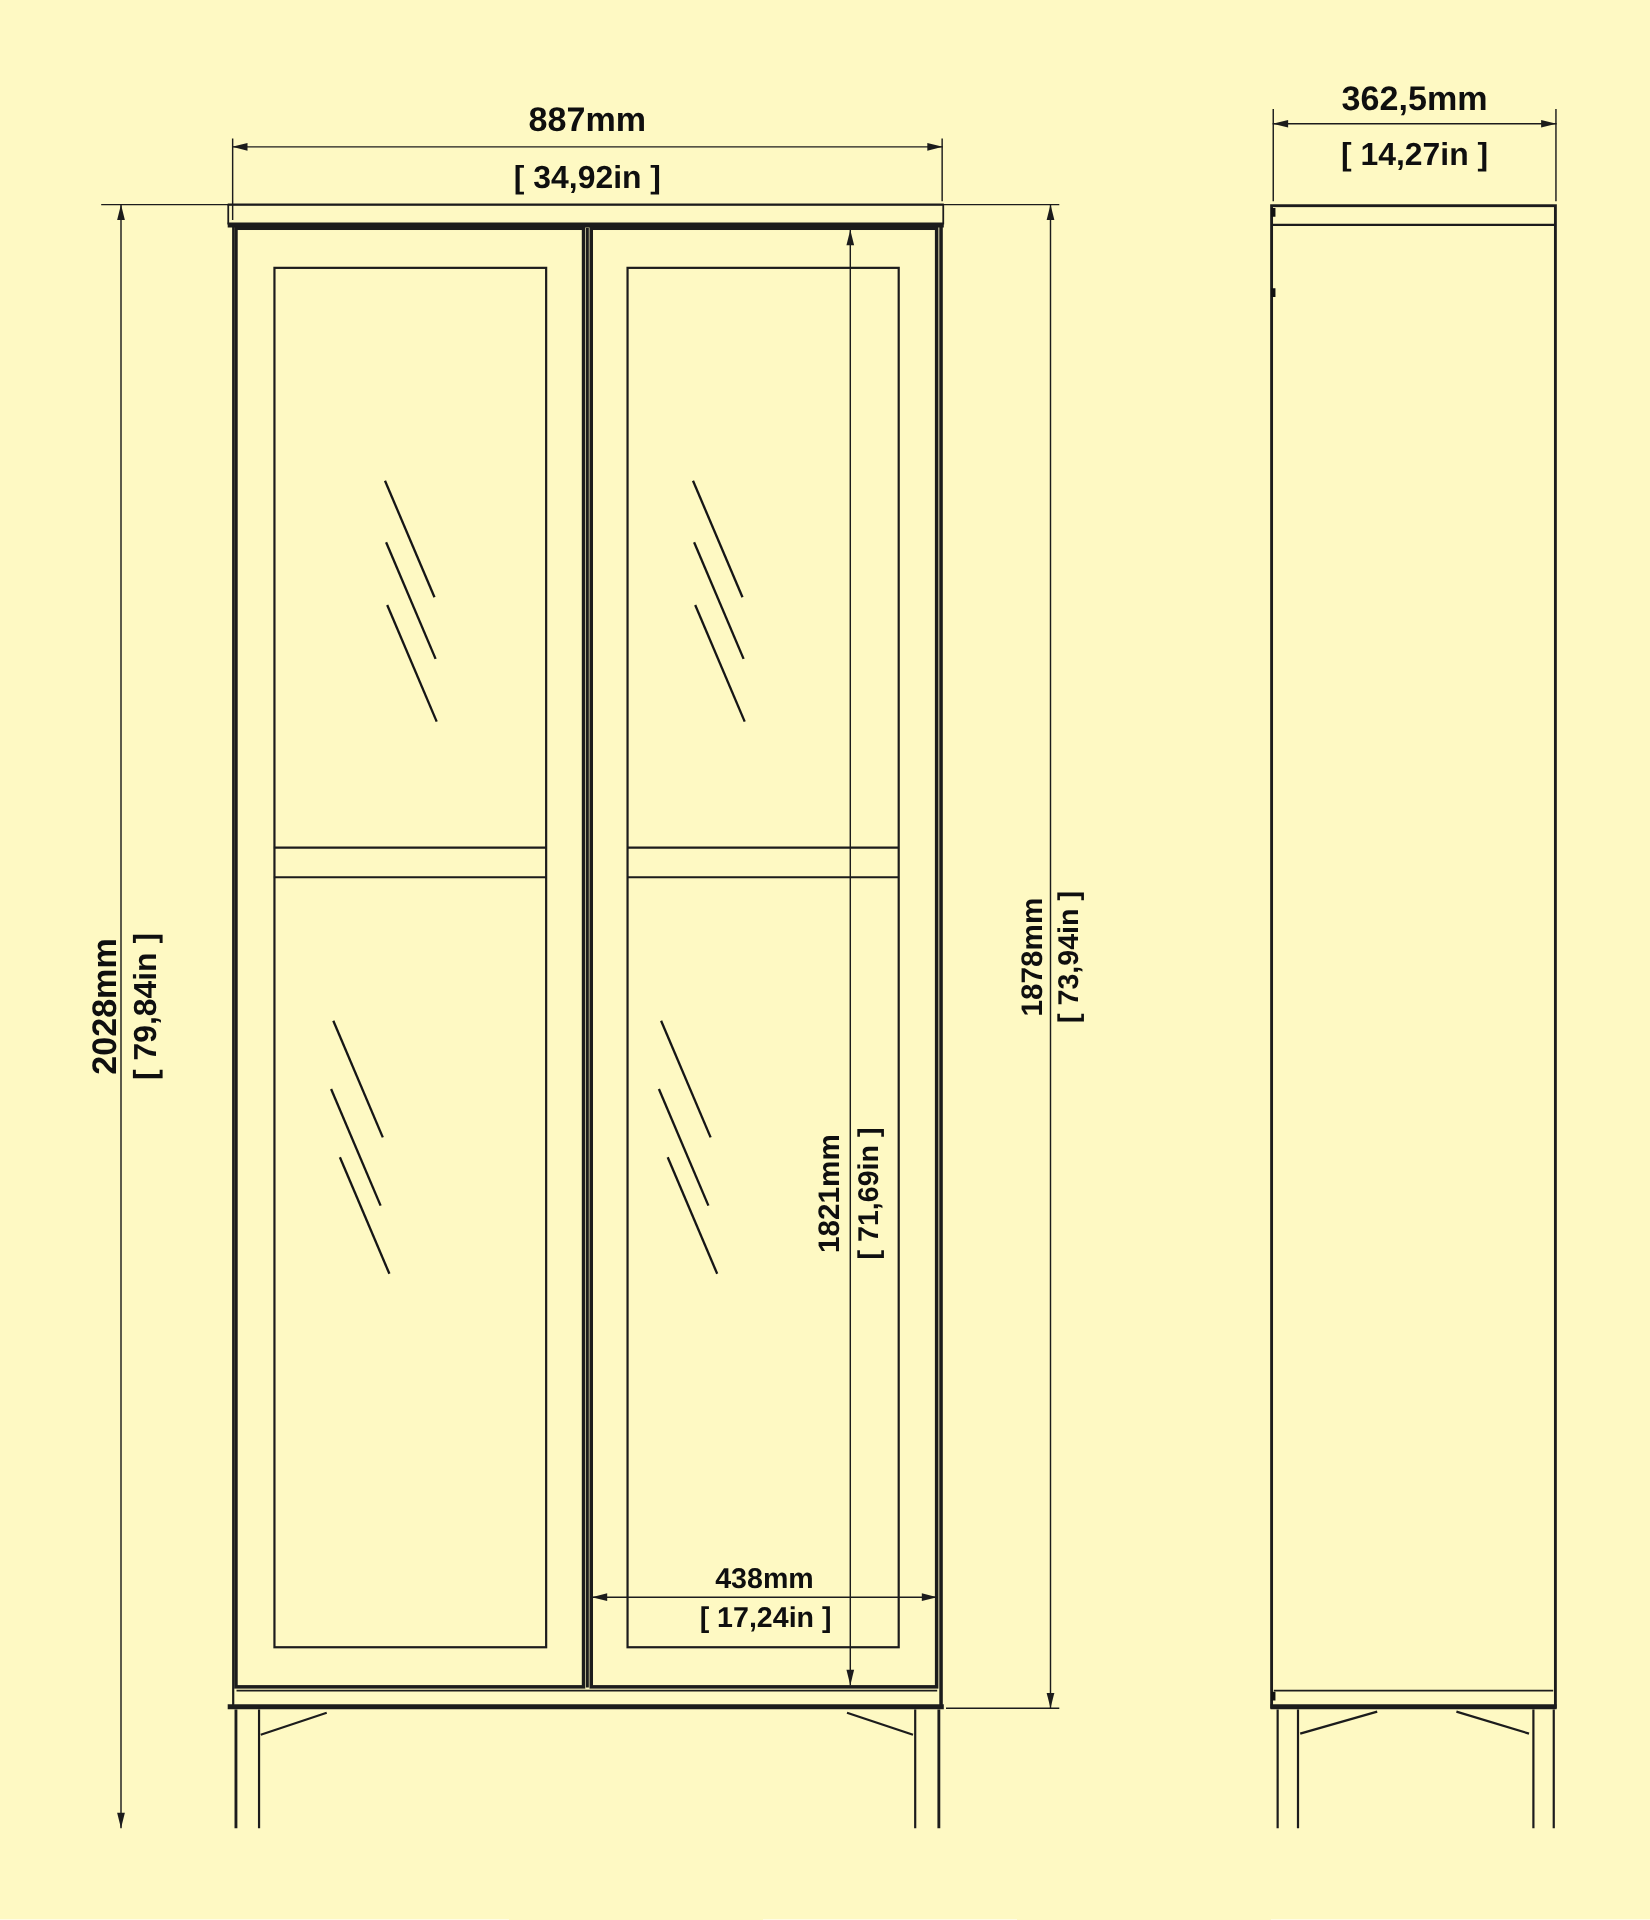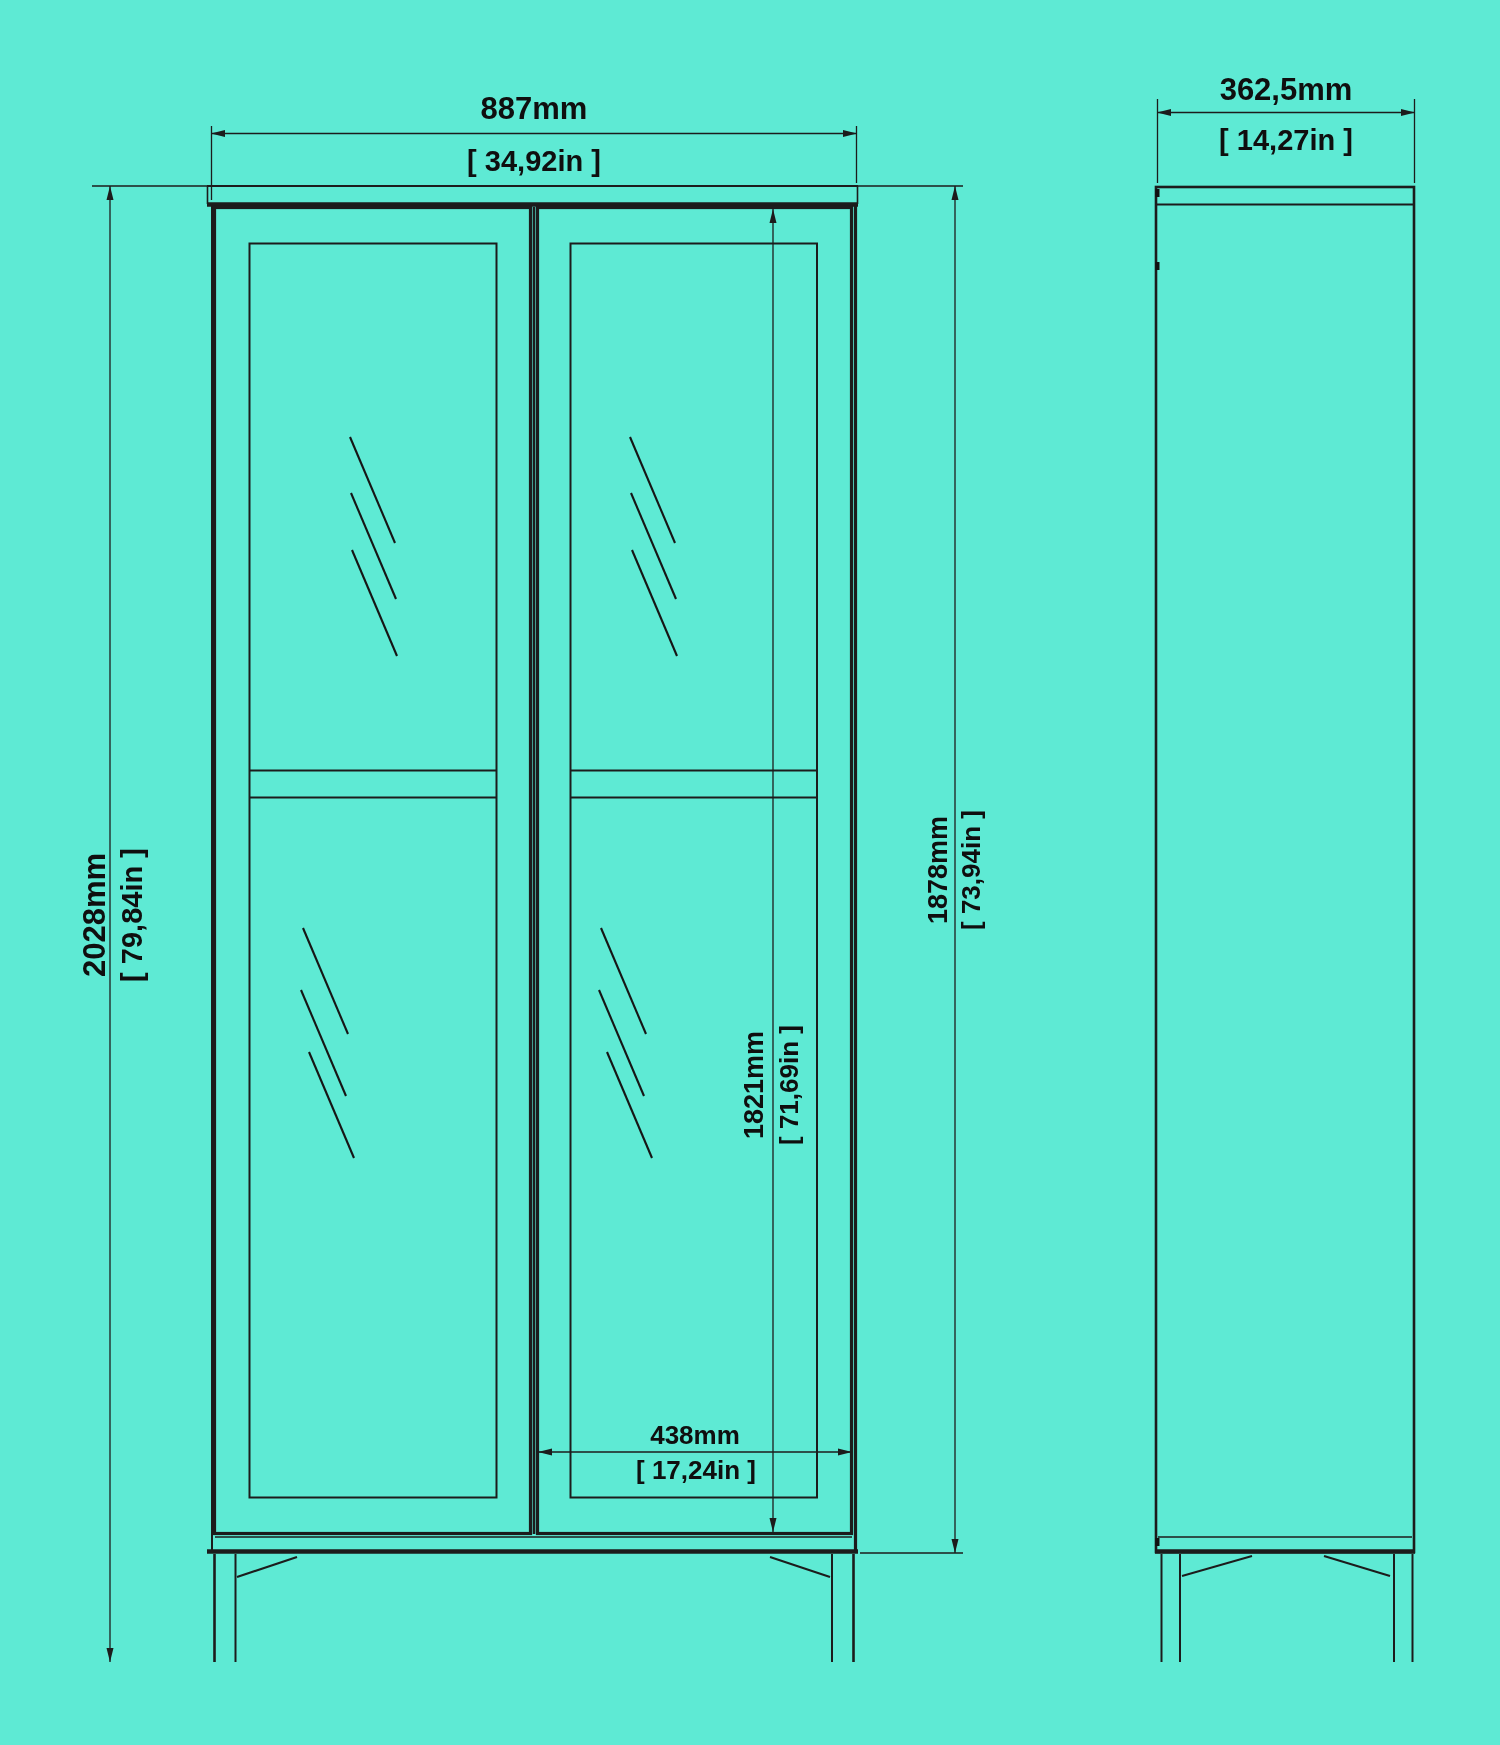--- a/index.html
+++ b/index.html
@@ -1,16 +1,16 @@
 <!DOCTYPE html>
 <html><head>
 <meta charset="utf-8">
 <style>
   html,body{margin:0;padding:0;background:#ffffff;}
-  .canvas{position:relative;width:1500px;height:1745px;background:#5eead4;overflow:hidden;}
+  .canvas{position:relative;width:1500px;height:1745px;background:#fef9c3;overflow:hidden;}
   svg{display:block;}
   .ln{stroke:#1c1c1c;fill:none;stroke-linecap:butt;}
   .w1{stroke-width:1.3;}
   .w15{stroke-width:1.6;}
   .w2{stroke-width:2;}
   .w25{stroke-width:2.6;}
   .w3{stroke-width:3.2;}
   .w4{stroke-width:4.5;}
   .mark{stroke:#161616;stroke-width:2.1;}
   .hinge{stroke:#111;stroke-width:4;}

